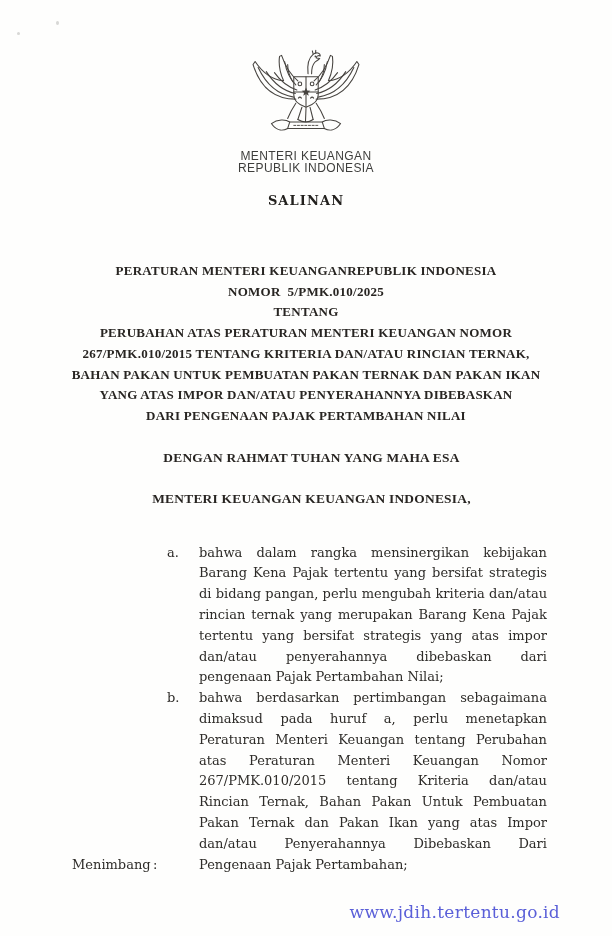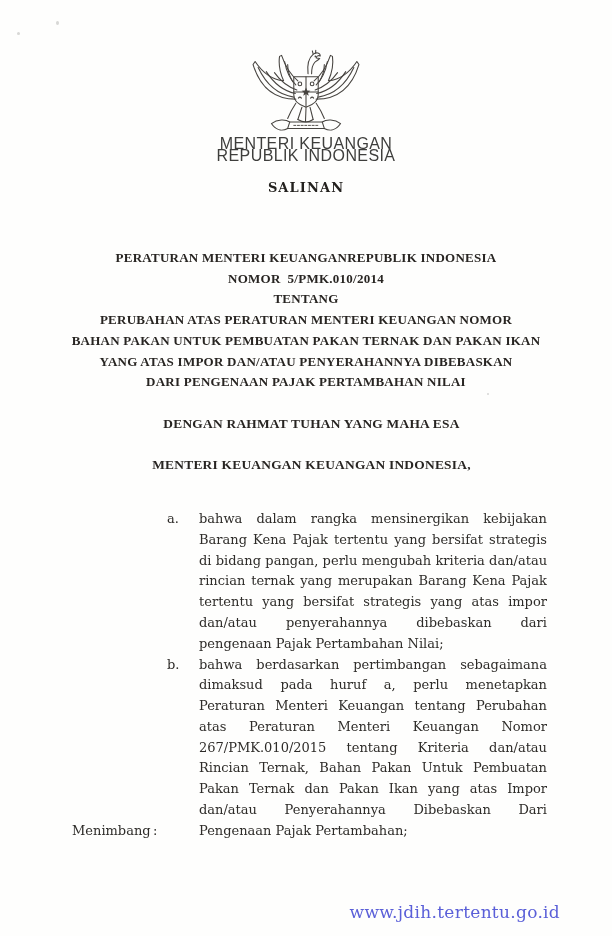--- a/index.html
+++ b/index.html
@@ -15,23 +15,23 @@
   
   .speck{position:absolute;background:#b8b8b4;border-radius:50%;opacity:.55;}
   .speck.s1{left:56px;top:21px;width:3px;height:4px;}
   .speck.s2{left:17px;top:32px;width:3px;height:3px;}
   .speck.s3{left:487px;top:393px;width:2px;height:2px;}
 
   .doc-header{padding-top:48px;text-align:center;}
   .emblem{display:block;margin:0 auto;}
   .ministry{
     font-family:"Liberation Sans", sans-serif;
-    font-size:16px;line-height:11.5px;
+    font-size:12px;line-height:11.5px;
     color:#3e3e3c;letter-spacing:.4px;
-    margin-top:4px;
+    margin-top:17px;
   }
   .salinan{
     font-family:"DejaVu Serif", serif;
     font-size:13px;font-weight:bold;
     letter-spacing:1.1px;color:#23211e;
     margin-top:19px;
   }
 
   .title-block{
     margin-top:53px;
@@ -136,23 +136,24 @@
     </svg>
     <div class="ministry">
       <div>MENTERI KEUANGAN</div>
       <div>REPUBLIK INDONESIA</div>
     </div>
     <div class="salinan">SALINAN</div>
   </header>
 
   <section class="title-block">
     <span class="tline">PERATURAN MENTERI KEUANGANREPUBLIK INDONESIA</span>
-    <span class="tline">NOMOR  5/PMK.010/2014</span>
+    <span class="tline">NOMOR  5/PMK.010/2025</span>
     <span class="tline">TENTANG</span>
     <span class="tline">PERUBAHAN ATAS PERATURAN MENTERI KEUANGAN NOMOR</span>
+    <span class="tline">267/PMK.010/2015 TENTANG KRITERIA DAN/ATAU RINCIAN TERNAK,</span>
     <span class="tline">BAHAN PAKAN UNTUK PEMBUATAN PAKAN TERNAK DAN PAKAN IKAN</span>
     <span class="tline">YANG ATAS IMPOR DAN/ATAU PENYERAHANNYA DIBEBASKAN</span>
     <span class="tline">DARI PENGENAAN PAJAK PERTAMBAHAN NILAI</span>
   </section>
 
   <div class="invocation">DENGAN RAHMAT TUHAN YANG MAHA ESA</div>
   <div class="authority">MENTERI KEUANGAN KEUANGAN INDONESIA,</div>
 
   <section class="considerations">
     <div class="cons-row">

